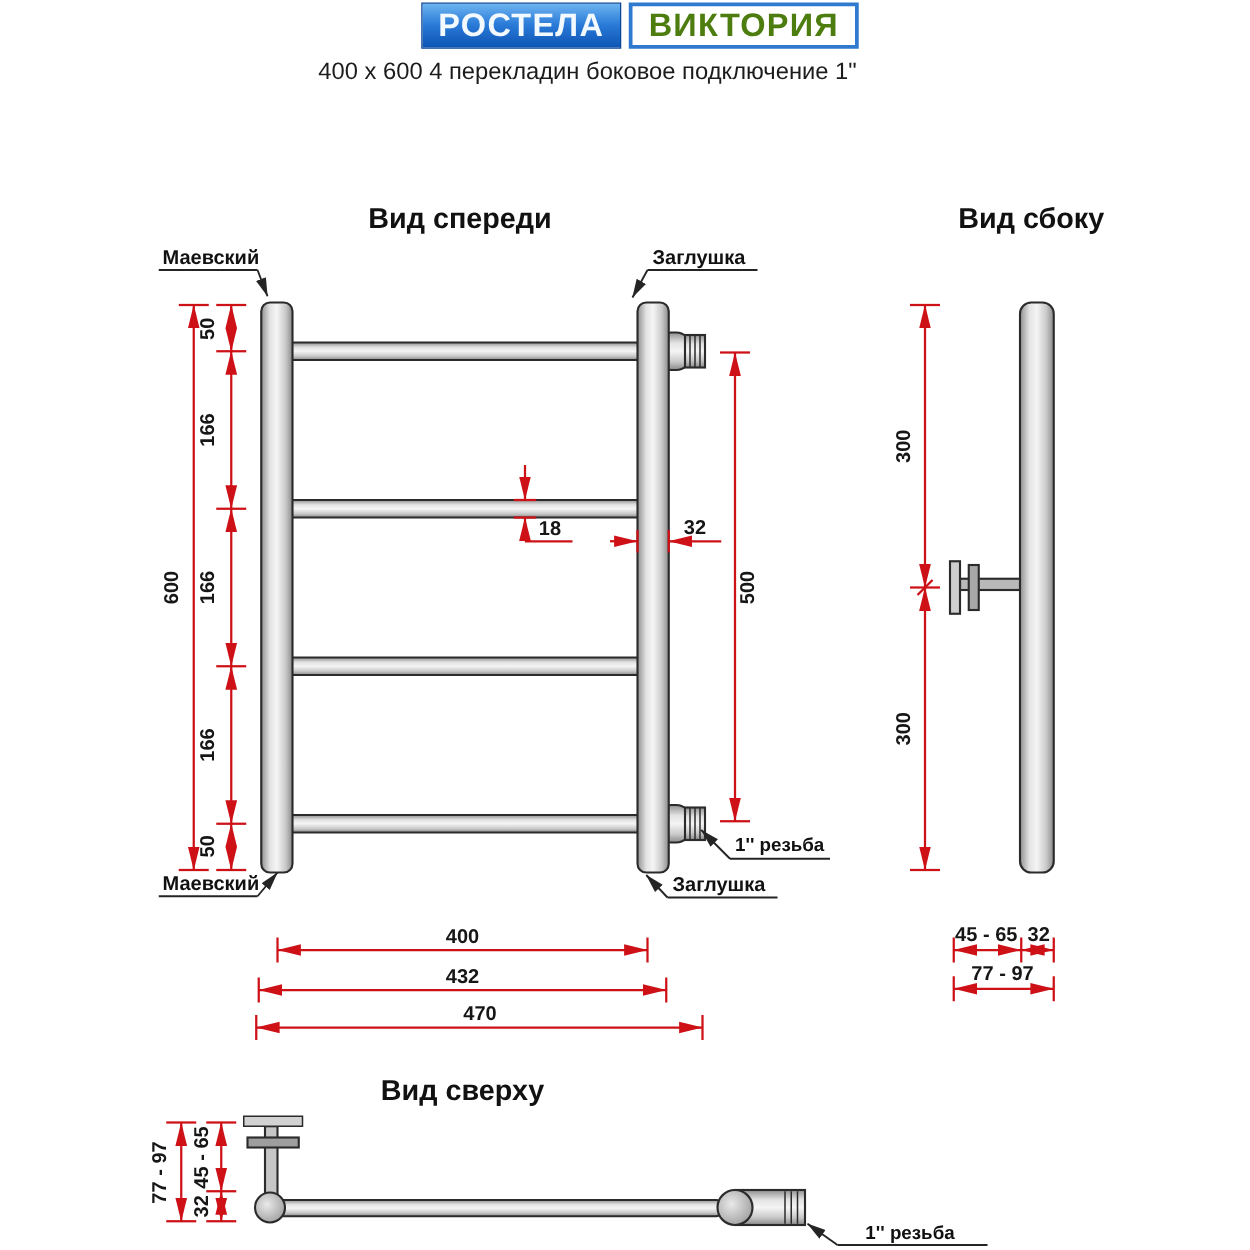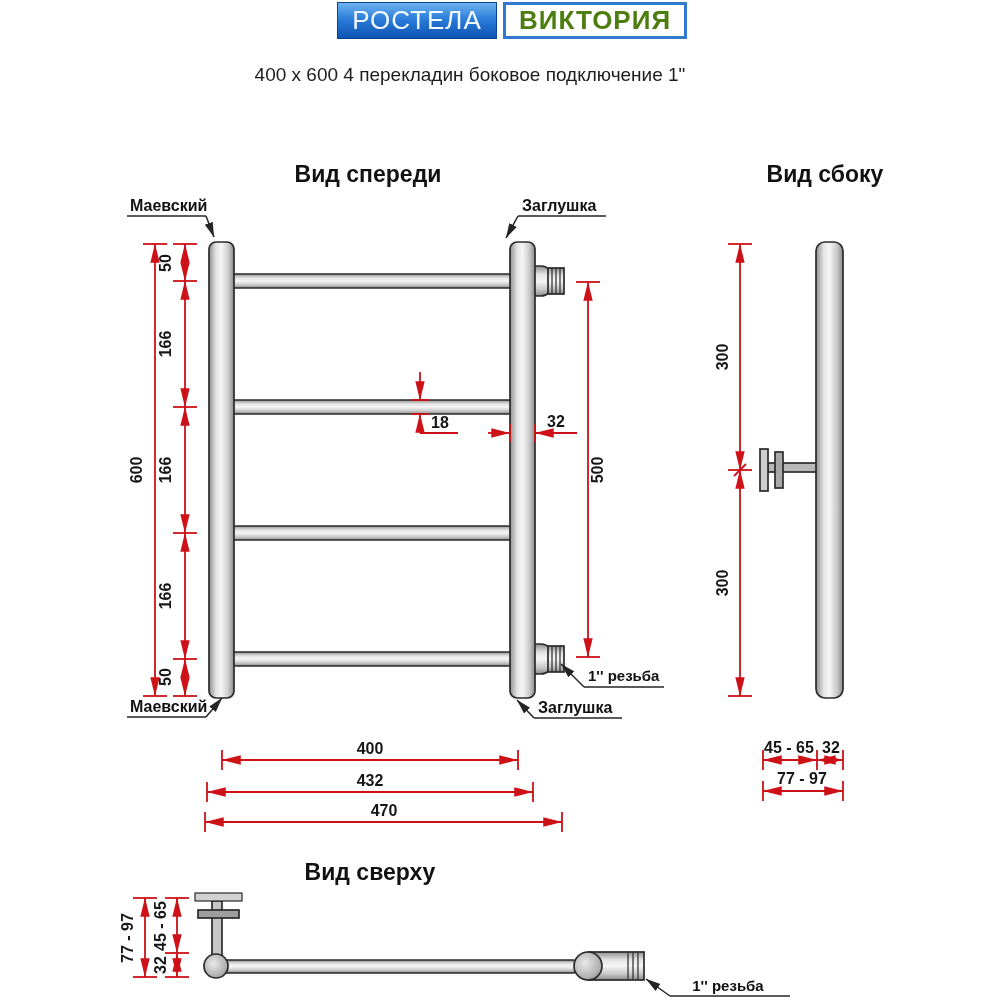--- a/index.html
+++ b/index.html
@@ -1,26 +1,26 @@
 <!DOCTYPE html>
 <html><head>
 <meta charset="utf-8">
 <style>
   html,body{margin:0;padding:0;background:#ffffff;}
   .page{position:relative;width:1000px;height:1000px;background:#fff;overflow:hidden;
         font-family:"Liberation Sans",sans-serif;}
   .brand-badge{position:absolute;left:337px;top:2px;width:160px;height:37px;
     box-sizing:border-box;display:flex;align-items:center;justify-content:center;
     background:linear-gradient(180deg,#6cb4f0 0%,#2a7ad8 48%,#0d55b4 100%);
-    border:1px solid #0a4494;color:#f2f9ff;font-size:26px;font-weight:400;letter-spacing:1px;}
+    border:1px solid #0a4494;color:#f2f9ff;font-size:26px;font-weight:700;letter-spacing:1px;}
   .model-badge{position:absolute;left:503px;top:2px;width:184px;height:37px;
     box-sizing:border-box;display:flex;align-items:center;justify-content:center;
     background:#ffffff;border:3px solid #2f79ce;color:#4d7c0f;
     font-size:26px;font-weight:700;letter-spacing:1px;}
-  .subtitle{position:absolute;left:0;top:64px;width:940px;text-align:center;
+  .subtitle{position:absolute;left:0;top:47px;width:940px;text-align:center;
     font-size:19px;color:#1c1c1c;}
   svg{position:absolute;left:0;top:0;}
   .t-title{font:700 23px "Liberation Sans",sans-serif;fill:#111;}
   .t-lbl{font:700 16px "Liberation Sans",sans-serif;fill:#111;}
   .t-dim{font:700 16px "Liberation Sans",sans-serif;fill:#161616;}
   .t-thread{font:700 15px "Liberation Sans",sans-serif;fill:#111;}
   .red{stroke:#cd1117;stroke-width:1.8;fill:none;}
   .blk{stroke:#242424;stroke-width:1.5;fill:none;}
   .outl{stroke:#2b2b2b;stroke-width:1.7;}
   .outl-thin{stroke:#2b2b2b;stroke-width:1.2;}

